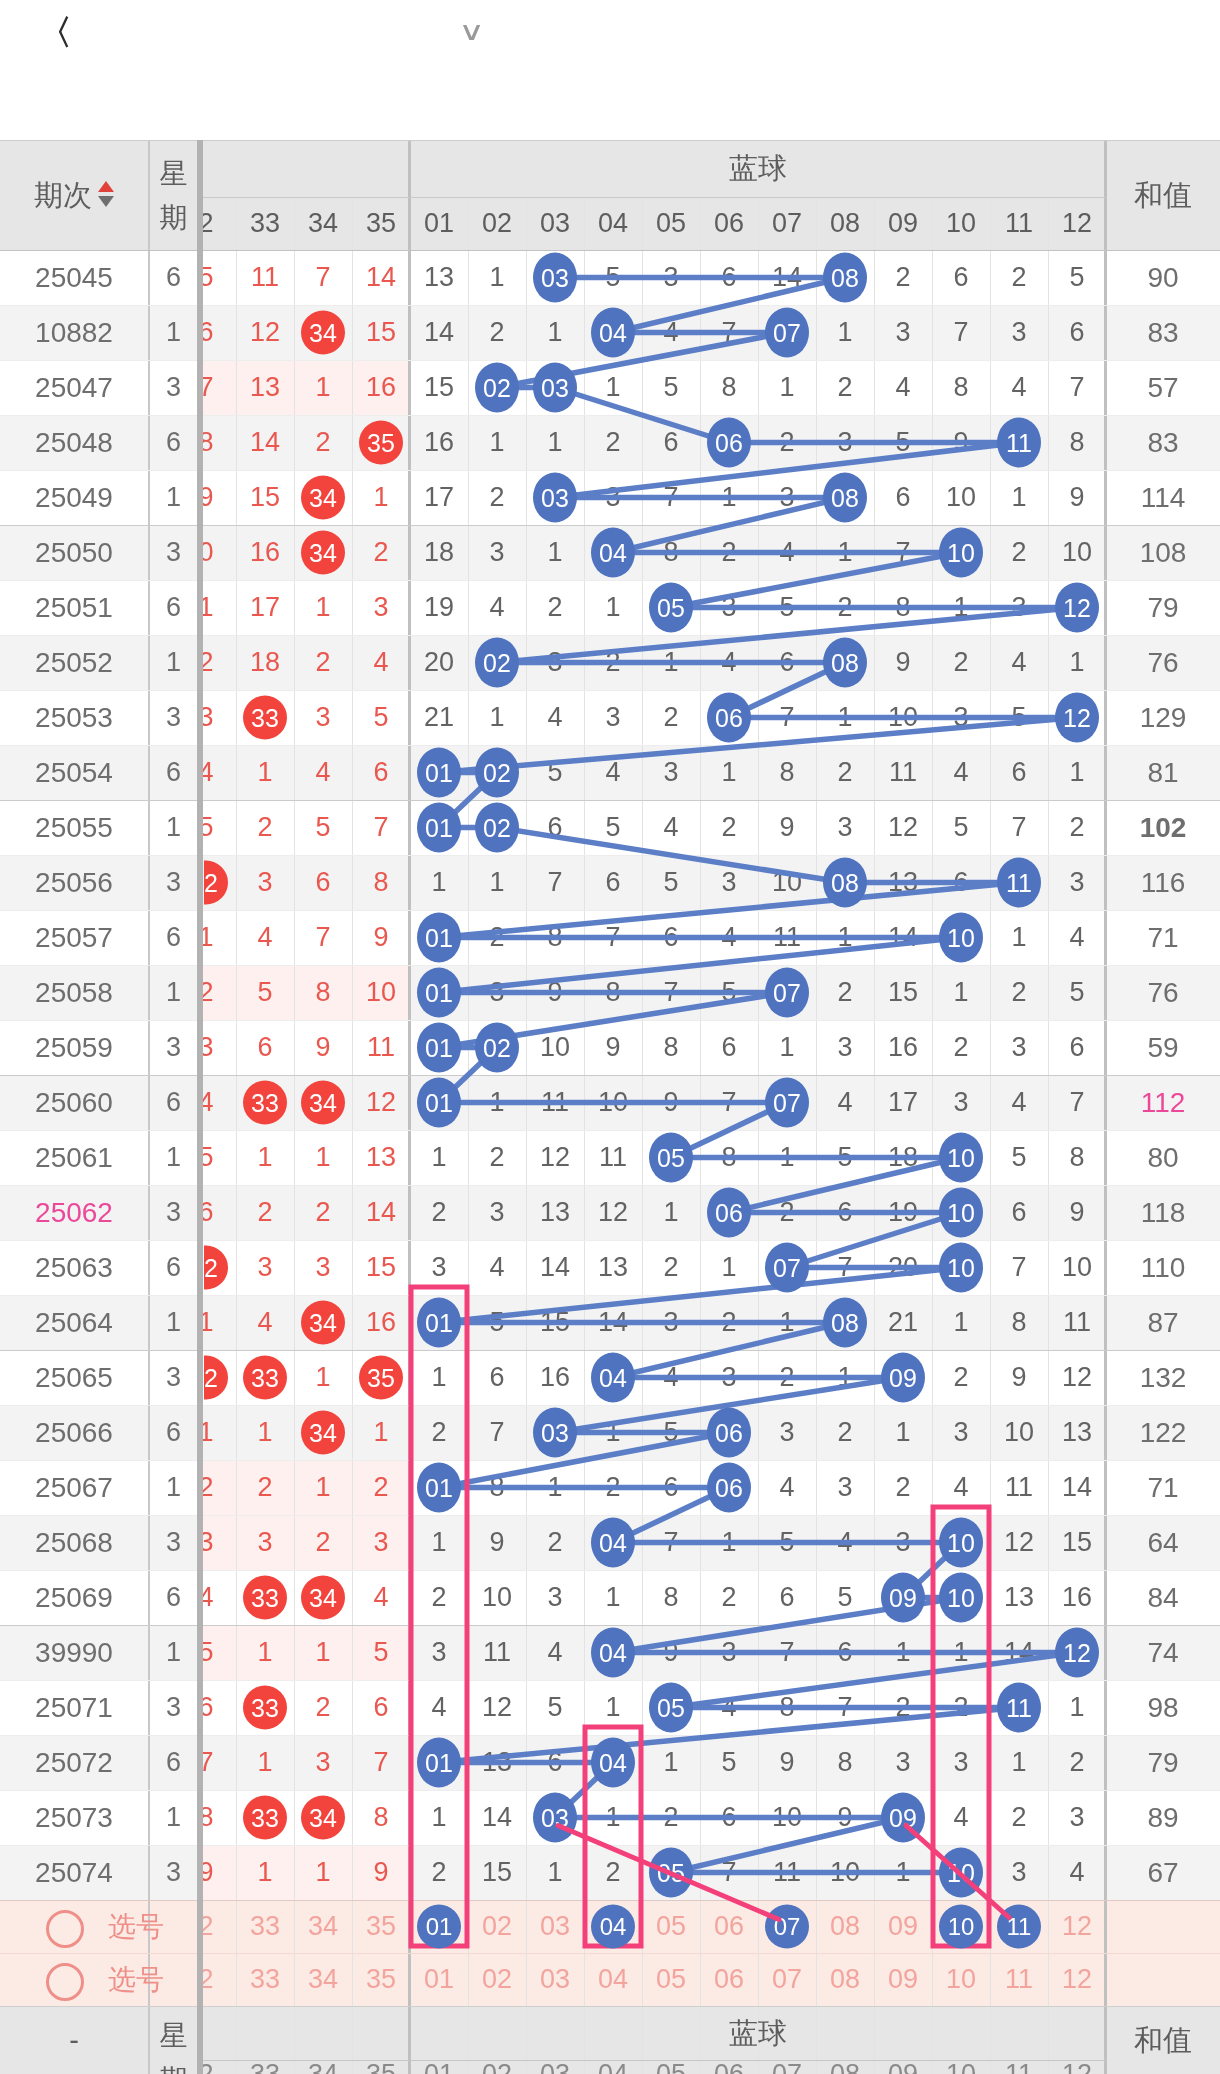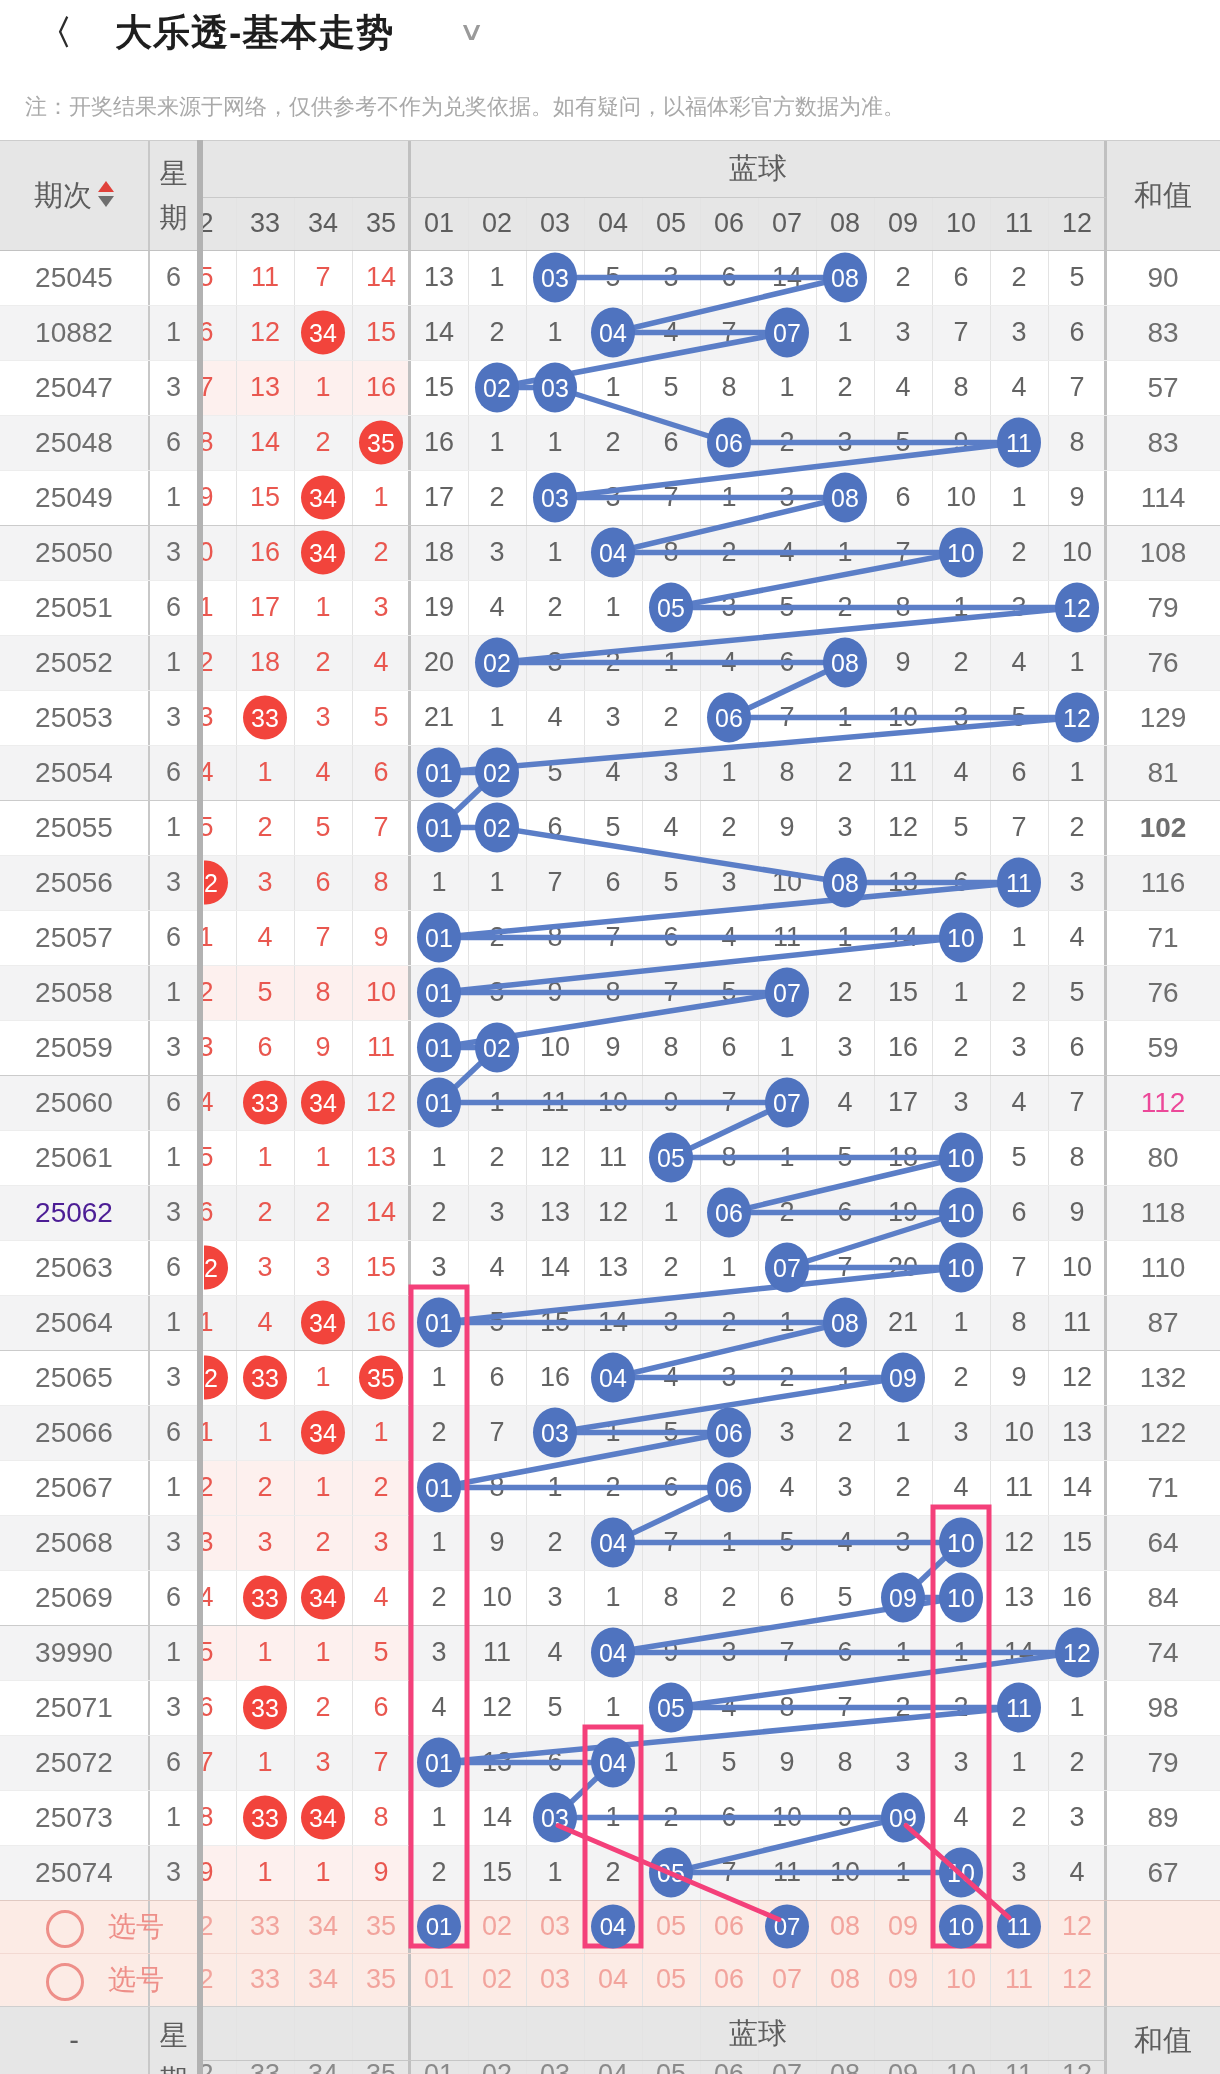--- a/index.html
+++ b/index.html
@@ -27,24 +27,22 @@
   .radio{position:absolute;width:32px;height:32px;border:3px solid #ee8f89;border-radius:50%;z-index:2;}
   .selnum{position:absolute;text-align:center;color:#f2a49d;z-index:2;}
 </style>
 </head>
 <body>
 
 <div class="stage">
 
   <div class="topbar">
     <div class="back">〈</div>
-    <div class="title">大乐透-基本走势</div>
     <div class="caret">∨</div>
   </div>
-  <div class="notice">注：开奖结果来源于网络，仅供参考不作为兑奖依据。如有疑问，以福体彩官方数据为准。</div>
 
   <div id="tbl">
       <div class="rowbg" style="top: 140px; height: 110px; background: rgb(230, 230, 230);"></div>
       <div class="rowbg" style="top: 305px; height: 55px; background: rgb(243, 243, 244);"></div>
       <div class="tint" style="left: 203px; width: 207px; top: 360px; height: 55px; background: rgb(253, 240, 238);"></div>
       <div class="rowbg" style="top: 415px; height: 55px; background: rgb(243, 243, 244);"></div>
       <div class="rowbg" style="top: 525px; height: 55px; background: rgb(243, 243, 244);"></div>
       <div class="rowbg" style="top: 635px; height: 55px; background: rgb(243, 243, 244);"></div>
       <div class="rowbg" style="top: 745px; height: 55px; background: rgb(243, 243, 244);"></div>
       <div class="rowbg" style="top: 855px; height: 55px; background: rgb(243, 243, 244);"></div>
@@ -415,21 +413,21 @@
       <div class="cell" style="left: 468px; width: 58px; top: 1130px; height: 55px; line-height: 55px; font-size: 27px; color: rgb(99, 99, 99); font-weight: 400;">2</div>
       <div class="cell" style="left: 526px; width: 58px; top: 1130px; height: 55px; line-height: 55px; font-size: 27px; color: rgb(99, 99, 99); font-weight: 400;">12</div>
       <div class="cell" style="left: 584px; width: 58px; top: 1130px; height: 55px; line-height: 55px; font-size: 27px; color: rgb(99, 99, 99); font-weight: 400;">11</div>
       <div class="cell" style="left: 700px; width: 58px; top: 1130px; height: 55px; line-height: 55px; font-size: 27px; color: rgb(99, 99, 99); font-weight: 400;">8</div>
       <div class="cell" style="left: 758px; width: 58px; top: 1130px; height: 55px; line-height: 55px; font-size: 27px; color: rgb(99, 99, 99); font-weight: 400;">1</div>
       <div class="cell" style="left: 816px; width: 58px; top: 1130px; height: 55px; line-height: 55px; font-size: 27px; color: rgb(99, 99, 99); font-weight: 400;">5</div>
       <div class="cell" style="left: 874px; width: 58px; top: 1130px; height: 55px; line-height: 55px; font-size: 27px; color: rgb(99, 99, 99); font-weight: 400;">18</div>
       <div class="cell" style="left: 990px; width: 58px; top: 1130px; height: 55px; line-height: 55px; font-size: 27px; color: rgb(99, 99, 99); font-weight: 400;">5</div>
       <div class="cell" style="left: 1048px; width: 58px; top: 1130px; height: 55px; line-height: 55px; font-size: 27px; color: rgb(99, 99, 99); font-weight: 400;">8</div>
       <div class="cell" style="left: 1106px; width: 114px; top: 1130px; height: 55px; line-height: 55px; font-size: 28px; color: rgb(110, 110, 110); font-weight: 400;">80</div>
-      <div class="cell" style="left: 0px; width: 148px; top: 1185px; height: 55px; line-height: 55px; font-size: 28px; color: #4c1d95; font-weight: 400;">25062</div>
+      <div class="cell" style="left: 0px; width: 148px; top: 1185px; height: 55px; line-height: 55px; font-size: 28px; color: #ec4899; font-weight: 400;">25062</div>
       <div class="cell" style="left: 150px; width: 47px; top: 1185px; height: 55px; line-height: 55px; font-size: 27px; color: rgb(110, 110, 110); font-weight: 400;">3</div>
       <div class="cell" style="left: 177px; width: 58px; top: 1185px; height: 55px; line-height: 55px; font-size: 27px; color: rgb(233, 87, 79); font-weight: 500;">6</div>
       <div class="cell" style="left: 236px; width: 58px; top: 1185px; height: 55px; line-height: 55px; font-size: 27px; color: rgb(233, 87, 79); font-weight: 500;">2</div>
       <div class="cell" style="left: 294px; width: 58px; top: 1185px; height: 55px; line-height: 55px; font-size: 27px; color: rgb(233, 87, 79); font-weight: 500;">2</div>
       <div class="cell" style="left: 352px; width: 58px; top: 1185px; height: 55px; line-height: 55px; font-size: 27px; color: rgb(233, 87, 79); font-weight: 500;">14</div>
       <div class="cell" style="left: 410px; width: 58px; top: 1185px; height: 55px; line-height: 55px; font-size: 27px; color: rgb(99, 99, 99); font-weight: 400;">2</div>
       <div class="cell" style="left: 468px; width: 58px; top: 1185px; height: 55px; line-height: 55px; font-size: 27px; color: rgb(99, 99, 99); font-weight: 400;">3</div>
       <div class="cell" style="left: 526px; width: 58px; top: 1185px; height: 55px; line-height: 55px; font-size: 27px; color: rgb(99, 99, 99); font-weight: 400;">13</div>
       <div class="cell" style="left: 584px; width: 58px; top: 1185px; height: 55px; line-height: 55px; font-size: 27px; color: rgb(99, 99, 99); font-weight: 400;">12</div>
       <div class="cell" style="left: 642px; width: 58px; top: 1185px; height: 55px; line-height: 55px; font-size: 27px; color: rgb(99, 99, 99); font-weight: 400;">1</div>

